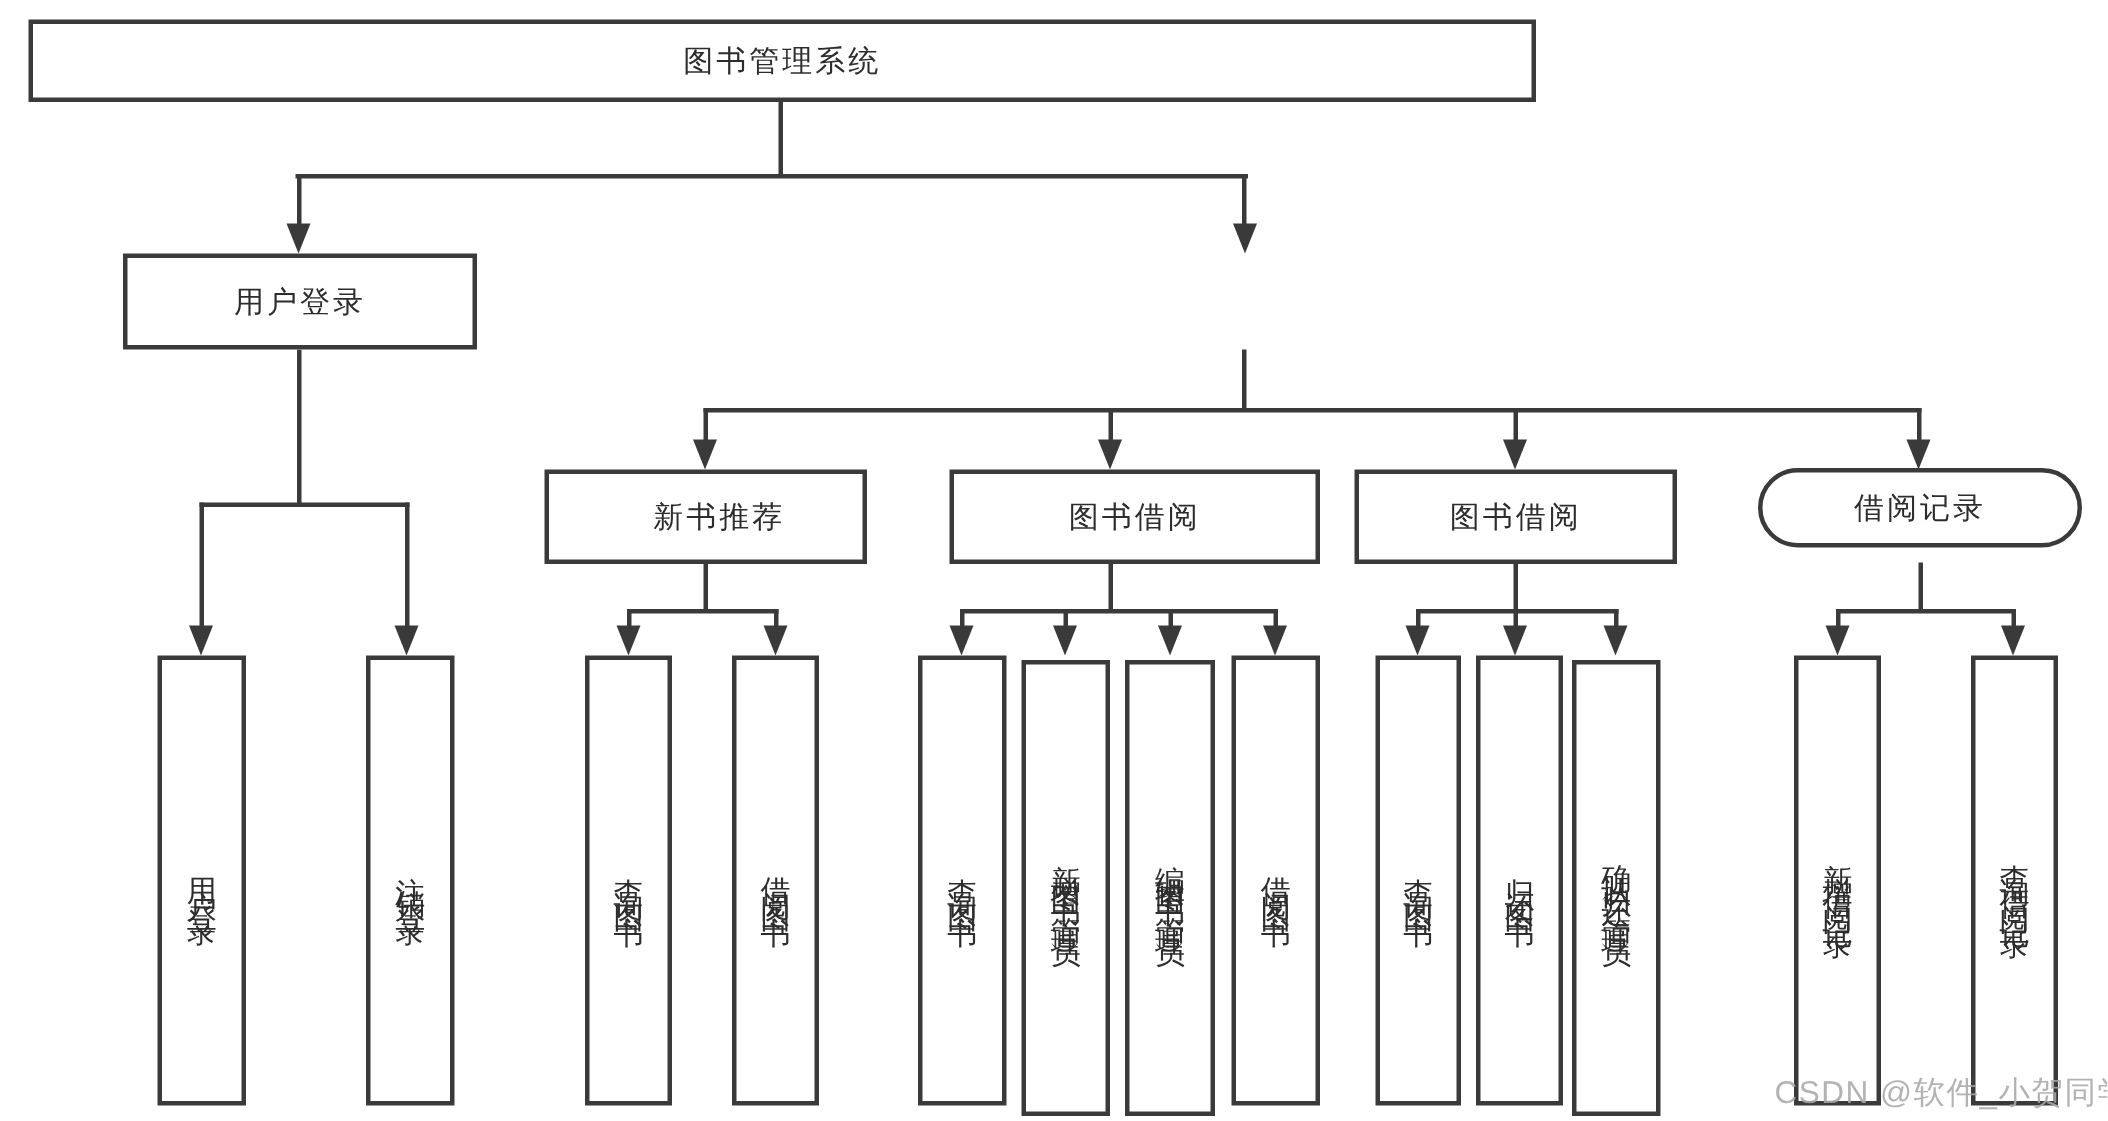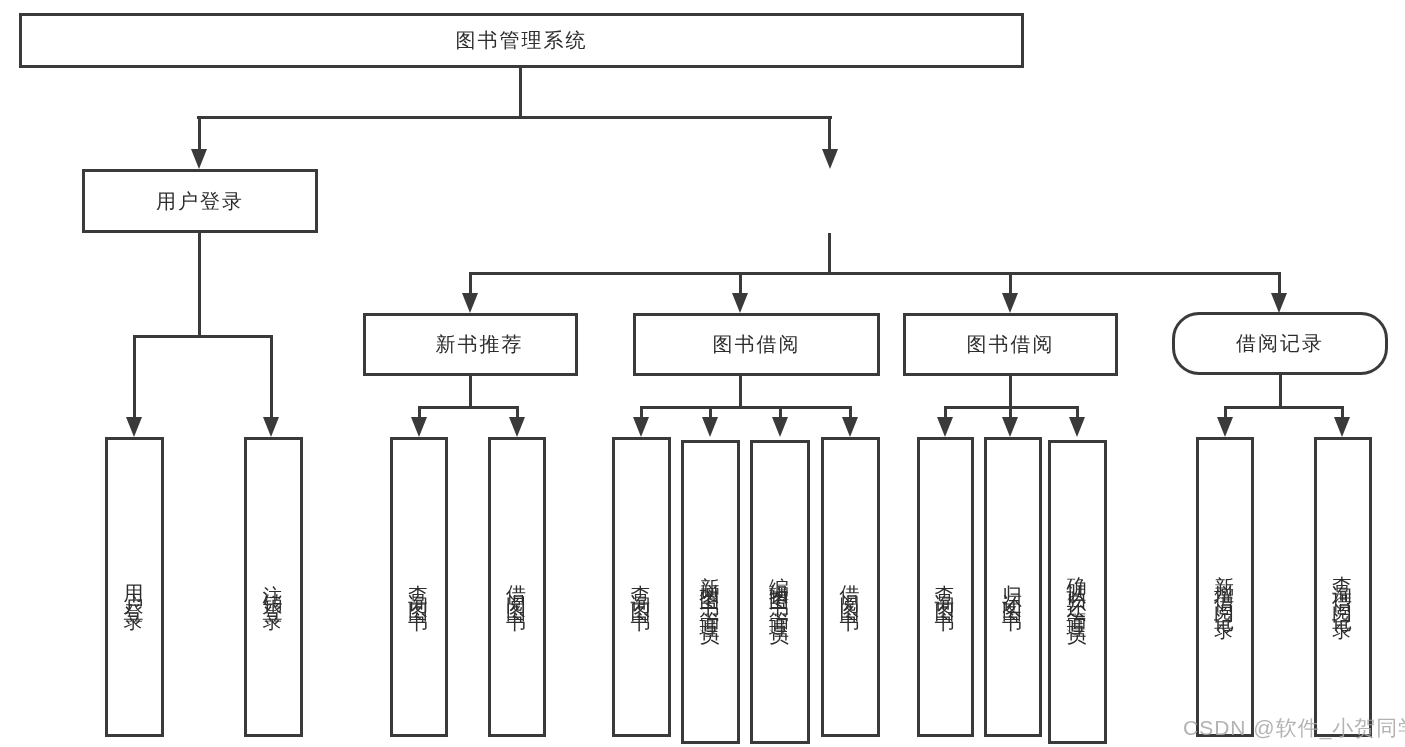--- a/index.html
+++ b/index.html
@@ -117,21 +117,21 @@
   <div class="vl" style="left:1341px;top:406px;height:13px;"></div>
   <div class="ah" style="left:1334px;top:417px;"></div>
 
   <div class="hbox" style="left:19px;top:13px;width:1005px;height:55px;">图书管理系统</div>
 
   <div class="hbox" style="left:82px;top:169px;width:236px;height:64px;">用户登录</div>
 
   <div class="hbox" style="left:363px;top:313px;width:215px;height:63px;padding-left:18px;">新书推荐</div>
   <div class="hbox" style="left:633px;top:313px;width:247px;height:63px;">图书借阅</div>
   <div class="hbox" style="left:903px;top:313px;width:215px;height:63px;">图书借阅</div>
-  <div class="hbox" style="left:1172px;top:312px;width:216px;height:63px;border-radius:27px;">借阅记录</div>
+  <div class="hbox" style="left:1172px;top:312px;width:216px;height:53px;border-radius:27px;">借阅记录</div>
 
   <div class="vbox" style="left:105px;width:59px;">用户登录</div>
   <div class="vbox" style="left:244px;width:59px;">注销登录</div>
 
   <div class="vbox" style="left:390px;width:58px;">查询图书</div>
   <div class="vbox" style="left:488px;width:58px;">借阅图书</div>
 
   <div class="vbox" style="left:612px;width:59px;">查询图书</div>
   <div class="vbox tall" style="left:681px;width:59px;">新增图书（管理员）</div>
   <div class="vbox tall" style="left:750px;width:60px;">编辑图书（管理员）</div>

